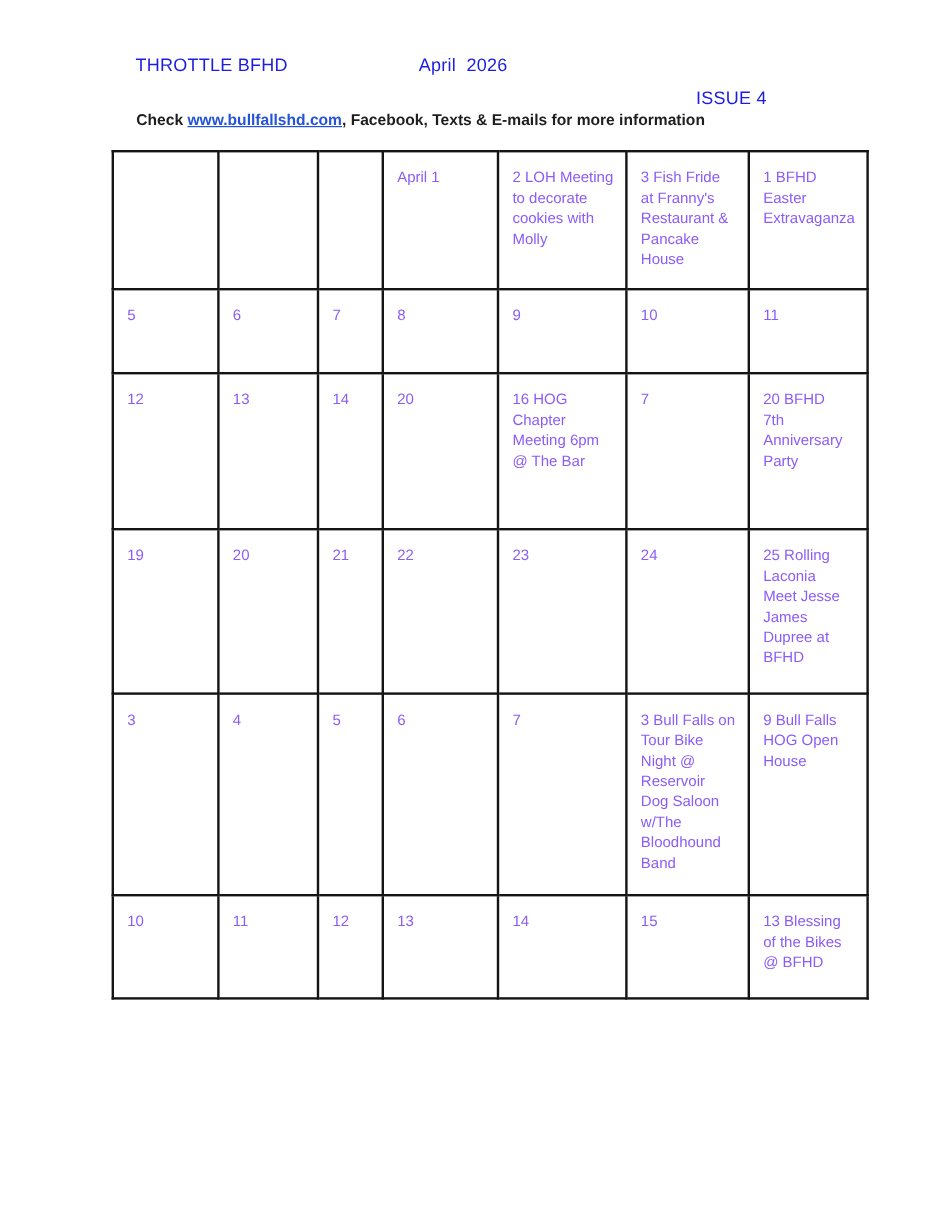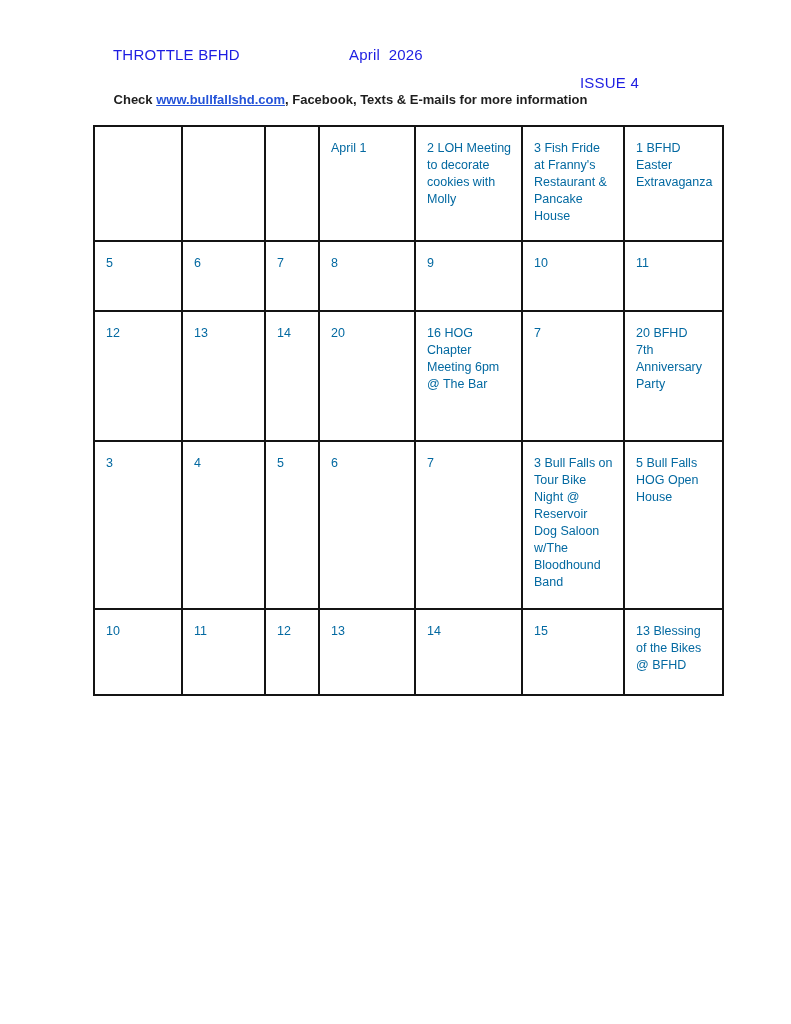--- a/index.html
+++ b/index.html
@@ -37,21 +37,21 @@
   table.calendar {
     position: absolute; left: 93px; top: 125px;
     width: 629px;
     border-collapse: collapse; table-layout: fixed;
   }
   table.calendar td {
     border: 2px solid #141414;
     vertical-align: top;
     padding: 13px 4px 4px 11px;
     font-size: 12.5px; line-height: 17px;
-    color: #0369a1;
+    color: #8b5cf6;
     white-space: pre-line;
     overflow: hidden;
   }
   tr.r1 td { height: 96px; }   
   tr.r2 td { height: 51px; }
   tr.r3 td { height: 111px; }
   tr.r4 td { height: 118px; }
   tr.r5 td { height: 53px; }
   tr.r6 td { height: 149px; }
   tr.r7 td { height: 67px; }
@@ -115,35 +115,49 @@
         <td>16 HOG
 Chapter
 Meeting 6pm
 @ The Bar</td>
         <td>7</td>
         <td>20 BFHD
 7th
 Anniversary
 Party</td>
       </tr>
+      <tr class="r4">
+        <td>19</td>
+        <td>20</td>
+        <td>21</td>
+        <td>22</td>
+        <td>23</td>
+        <td>24</td>
+        <td>25 Rolling
+Laconia
+Meet Jesse
+James
+Dupree at
+BFHD</td>
+      </tr>
       <tr class="r6">
         <td>3</td>
         <td>4</td>
         <td>5</td>
         <td>6</td>
         <td>7</td>
         <td>3 Bull Falls on
 Tour Bike
 Night @
 Reservoir
 Dog Saloon
 w/The
 Bloodhound
 Band</td>
-        <td>5 Bull Falls
+        <td>9 Bull Falls
 HOG Open
 House</td>
       </tr>
       <tr class="r7">
         <td>10</td>
         <td>11</td>
         <td>12</td>
         <td>13</td>
         <td>14</td>
         <td>15</td>

